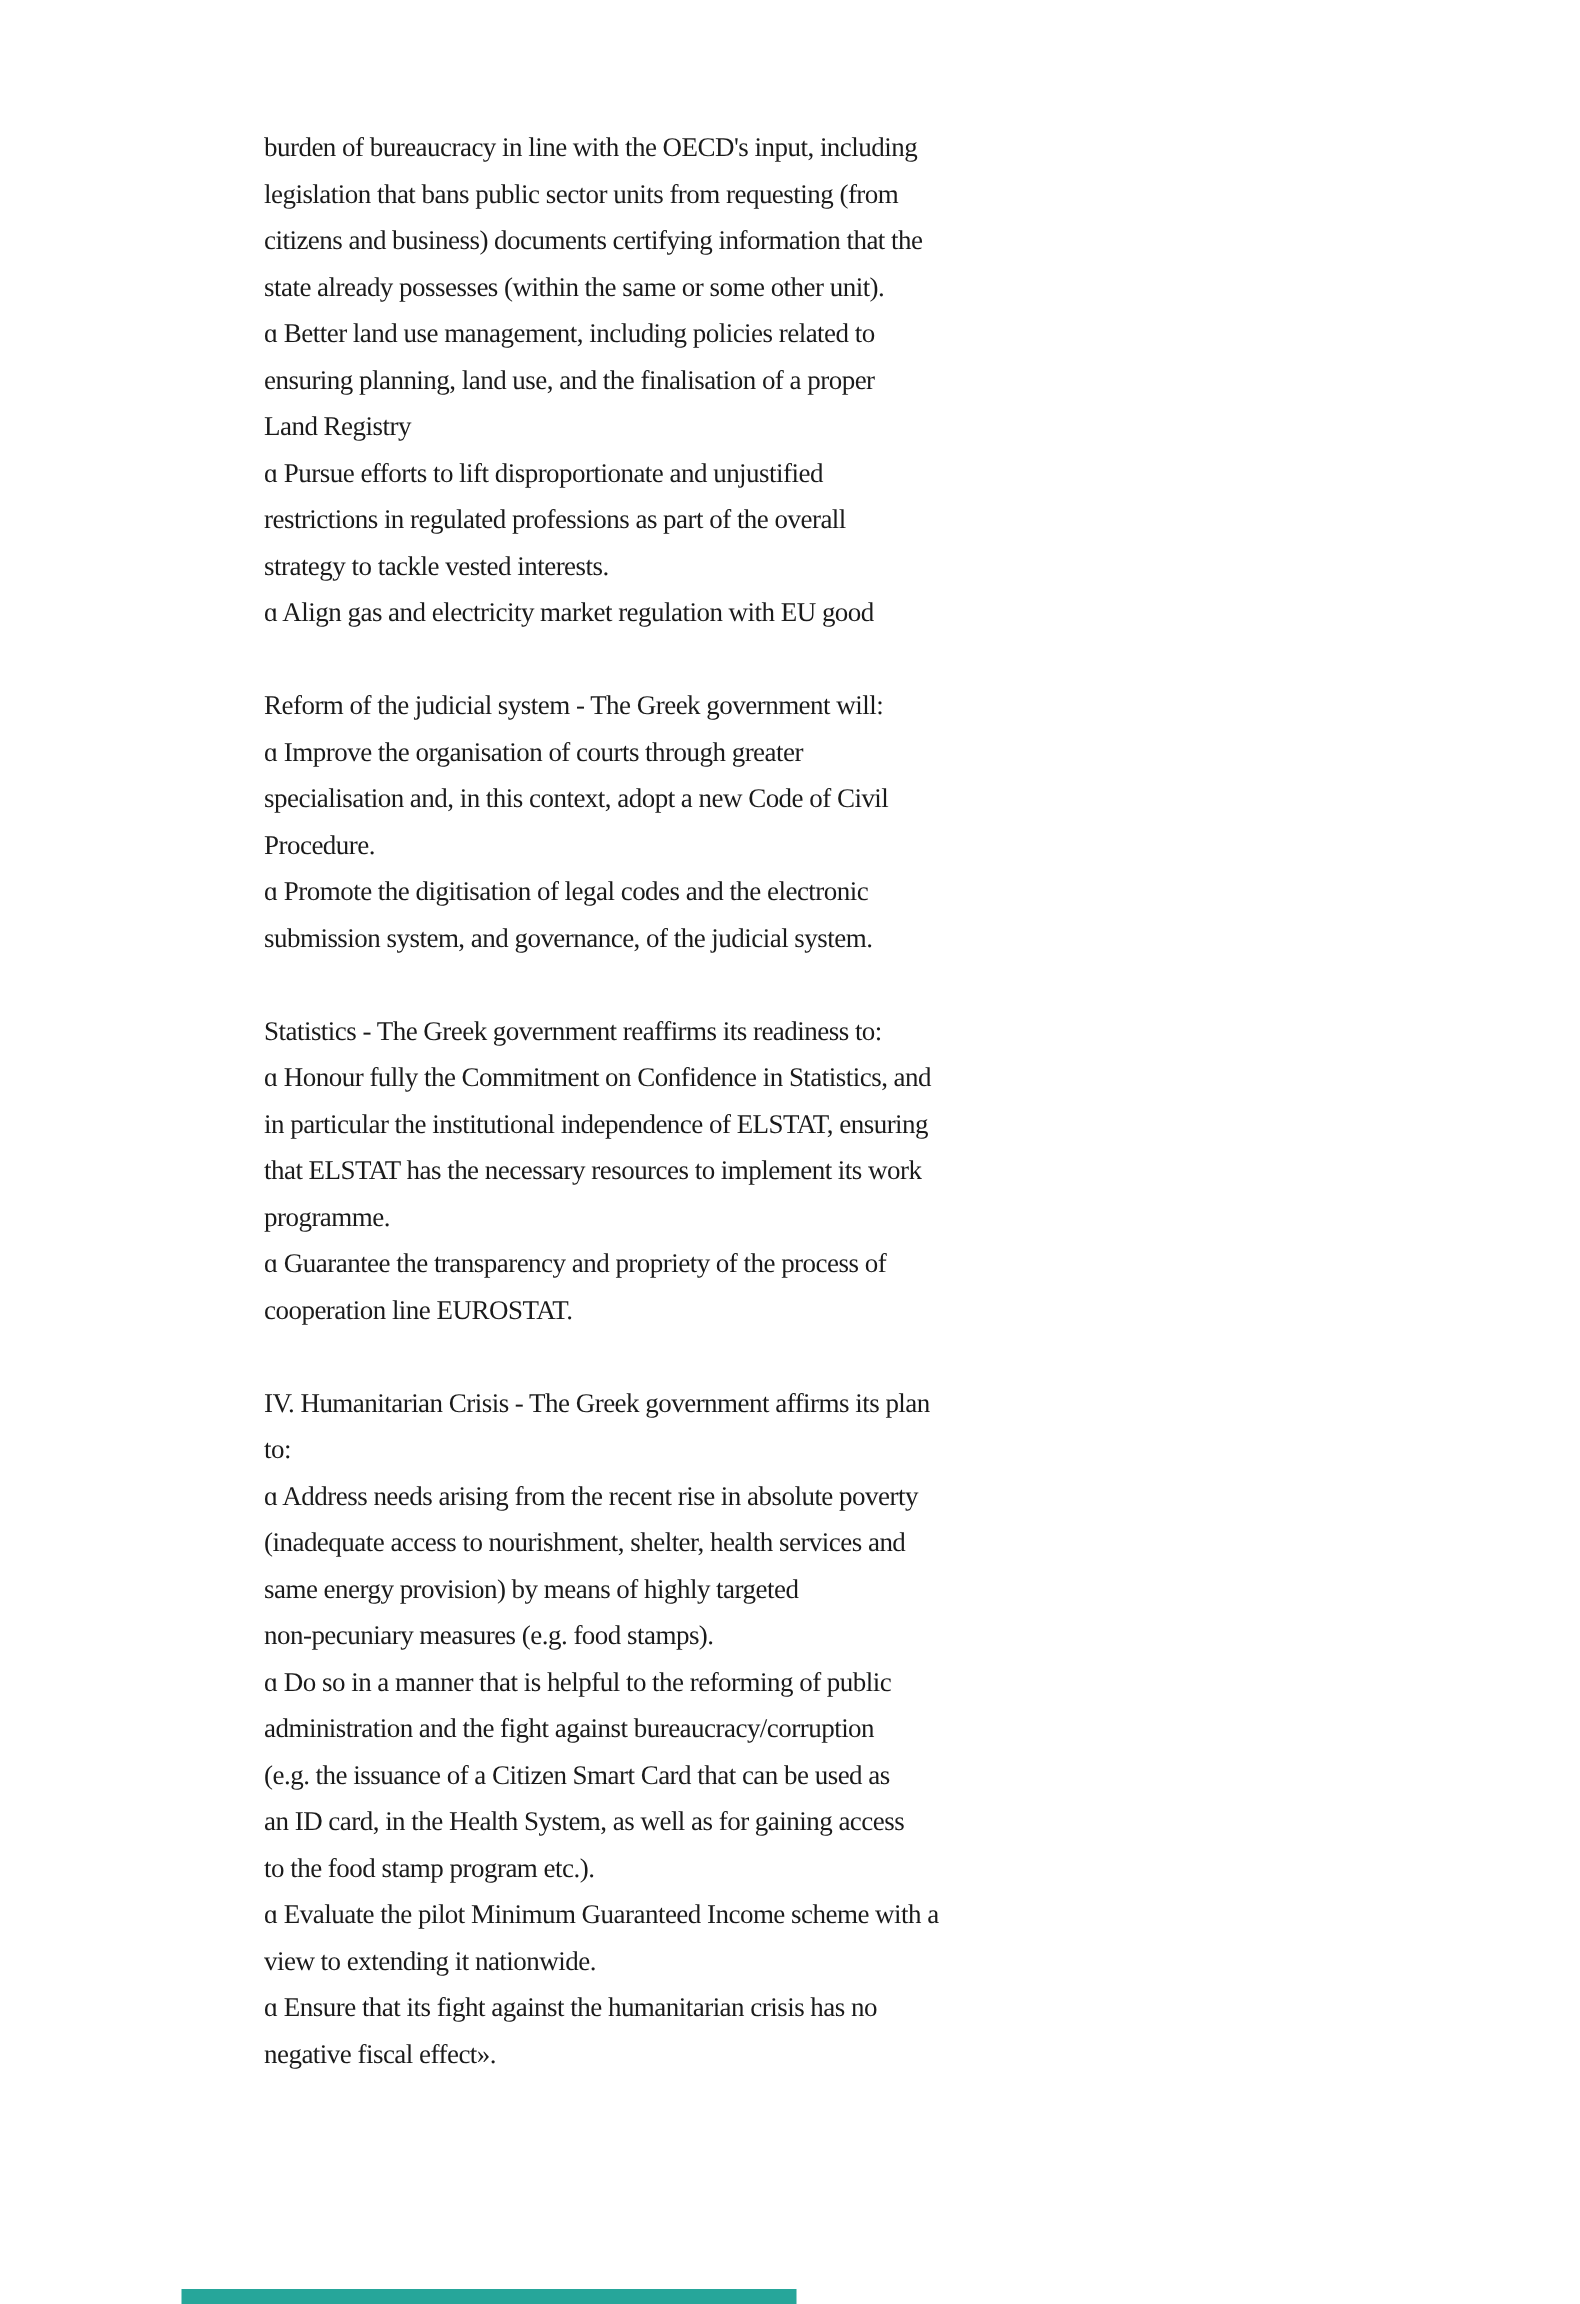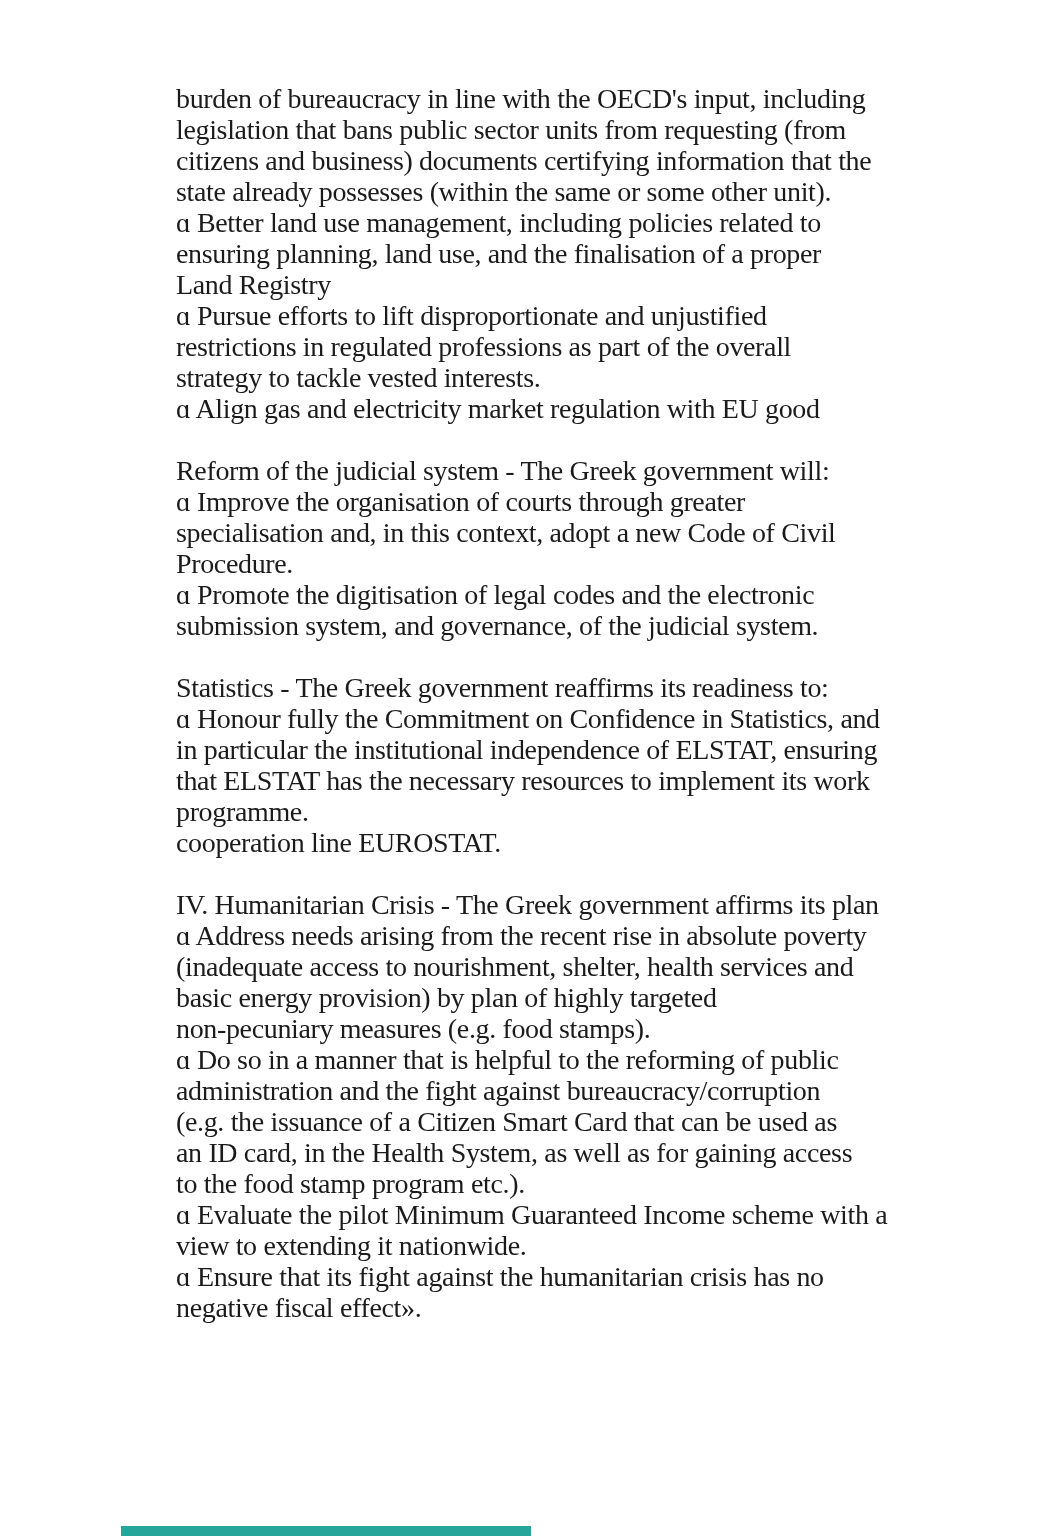--- a/index.html
+++ b/index.html
@@ -15,21 +15,21 @@
     overflow: hidden;
     font-family: "Liberation Serif", serif;
   }
   .text-column {
     position: absolute;
     left: 176px;
     top: 83px;
     width: 740px;
   }
   .text-line {
-    font-size: 28px;
+    font-size: 18px;
     line-height: 31px;
     height: 31px;
     color: #1b1b1b;
     letter-spacing: -0.35px;
     white-space: nowrap;
   }
   .spacer-line {
     height: 31px;
   }
   .bullet-glyph {
@@ -66,26 +66,28 @@
       <div class="text-line">specialisation and, in this context, adopt a new Code of Civil</div>
       <div class="text-line">Procedure.</div>
       <div class="text-line"><span class="bullet-glyph">ɑ </span>Promote the digitisation of legal codes and the electronic</div>
       <div class="text-line">submission system, and governance, of the judicial system.</div>
       <div class="spacer-line"></div>
       <div class="text-line">Statistics - The Greek government reaffirms its readiness to:</div>
       <div class="text-line"><span class="bullet-glyph">ɑ </span>Honour fully the Commitment on Confidence in Statistics, and</div>
       <div class="text-line">in particular the institutional independence of ELSTAT, ensuring</div>
       <div class="text-line">that ELSTAT has the necessary resources to implement its work</div>
       <div class="text-line">programme.</div>
+      <div class="text-line"><span class="bullet-glyph">ɑ </span>Guarantee the transparency and propriety of the process of</div>
       <div class="text-line">cooperation line EUROSTAT.</div>
       <div class="spacer-line"></div>
       <div class="text-line">IV. Humanitarian Crisis - The Greek government affirms its plan</div>
+      <div class="text-line">to:</div>
       <div class="text-line"><span class="bullet-glyph">ɑ </span>Address needs arising from the recent rise in absolute poverty</div>
       <div class="text-line">(inadequate access to nourishment, shelter, health services and</div>
-      <div class="text-line">basic energy provision) by plan of highly targeted</div>
+      <div class="text-line">same energy provision) by means of highly targeted</div>
       <div class="text-line">non-pecuniary measures (e.g. food stamps).</div>
       <div class="text-line"><span class="bullet-glyph">ɑ </span>Do so in a manner that is helpful to the reforming of public</div>
       <div class="text-line">administration and the fight against bureaucracy/corruption</div>
       <div class="text-line">(e.g. the issuance of a Citizen Smart Card that can be used as</div>
       <div class="text-line">an ID card, in the Health System, as well as for gaining access</div>
       <div class="text-line">to the food stamp program etc.).</div>
       <div class="text-line"><span class="bullet-glyph">ɑ </span>Evaluate the pilot Minimum Guaranteed Income scheme with a</div>
       <div class="text-line">view to extending it nationwide.</div>
       <div class="text-line"><span class="bullet-glyph">ɑ </span>Ensure that its fight against the humanitarian crisis has no</div>
       <div class="text-line">negative fiscal effect».</div>

